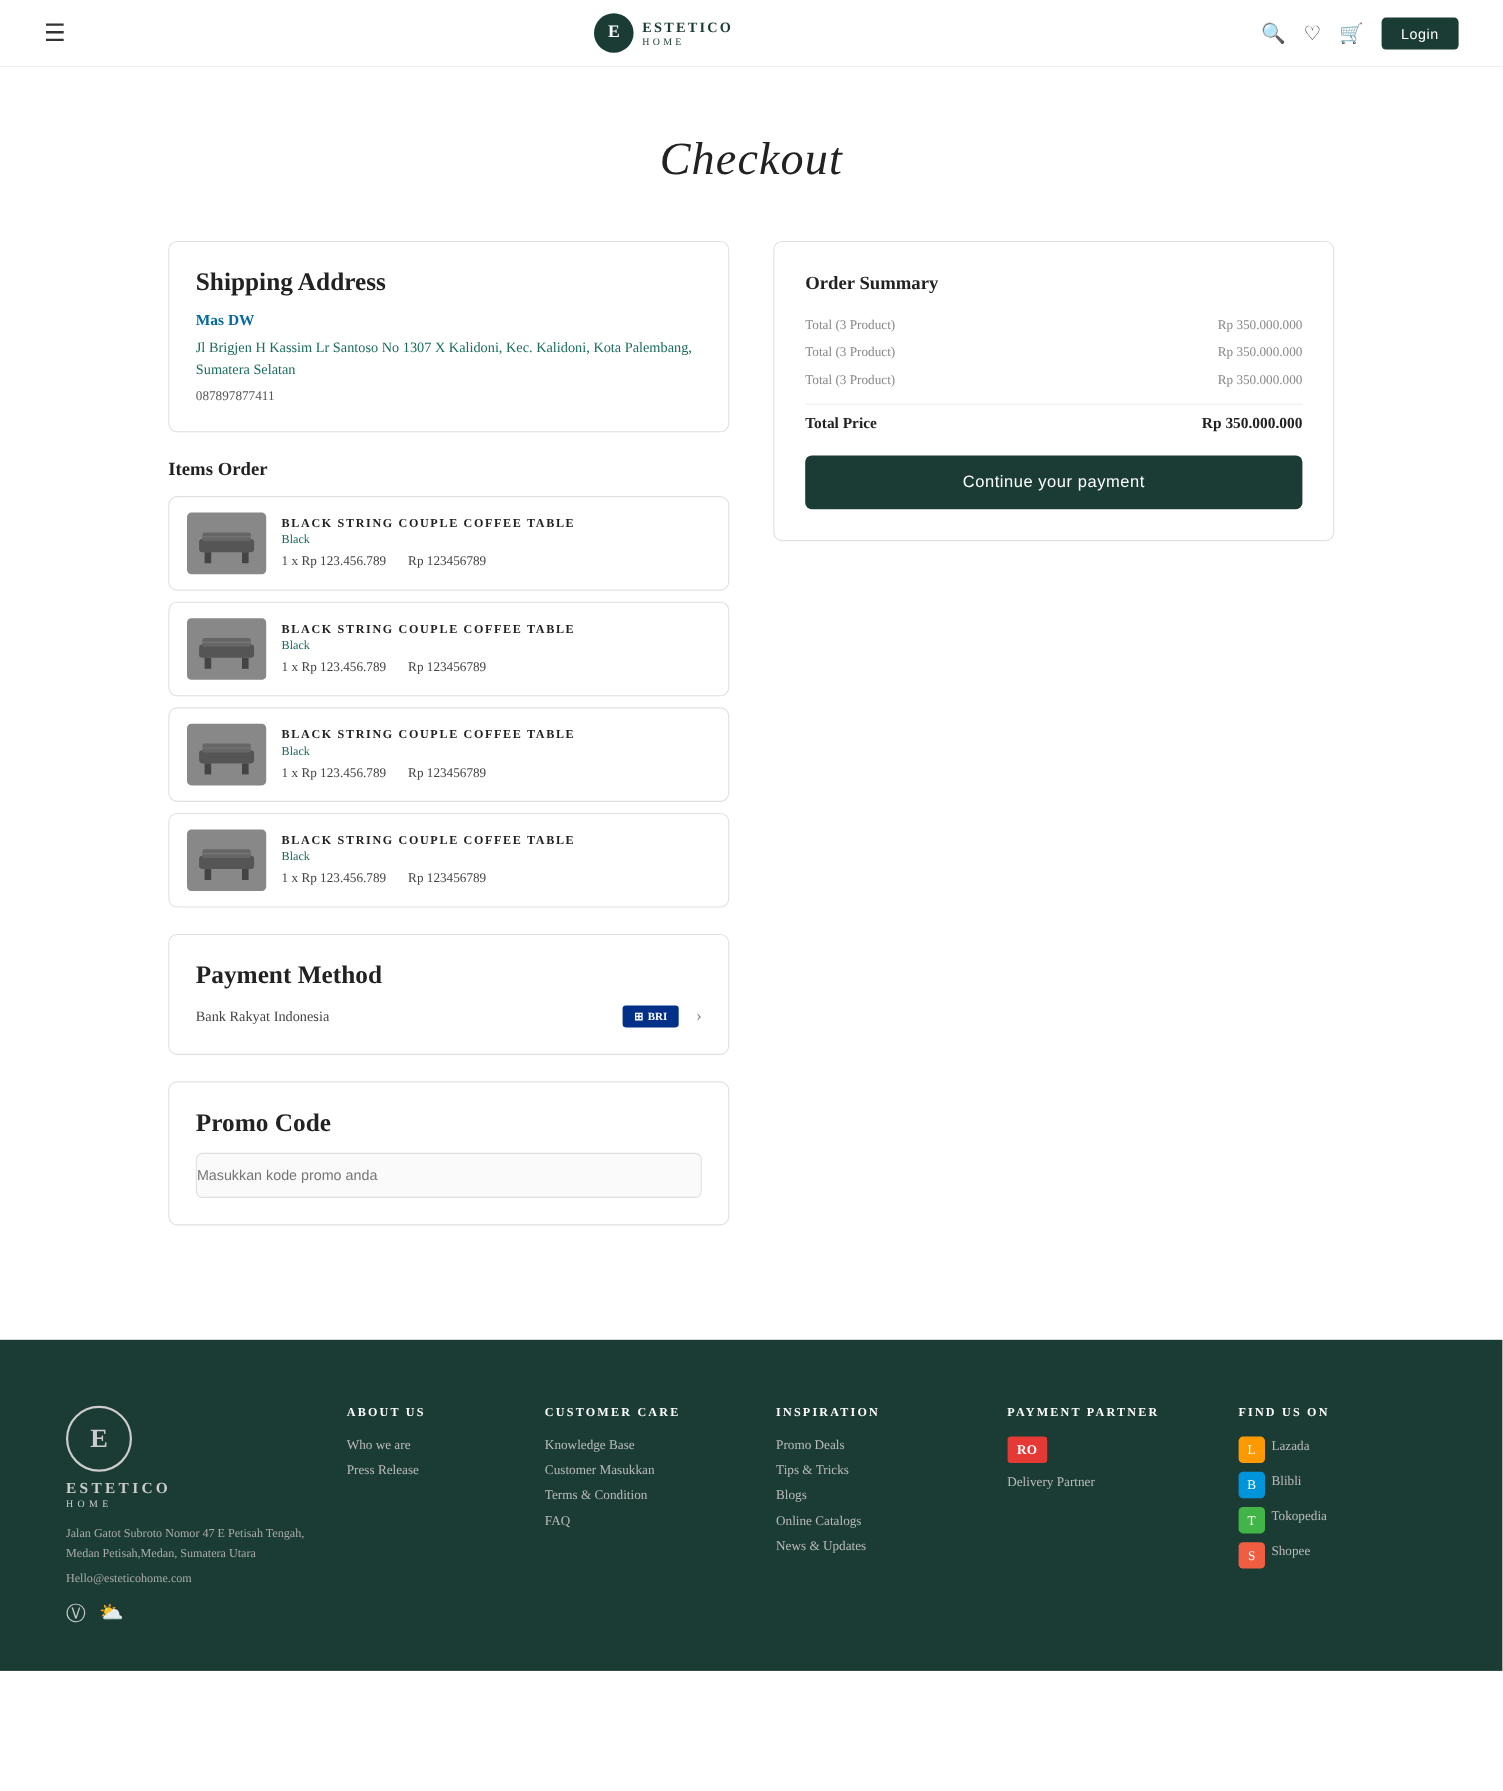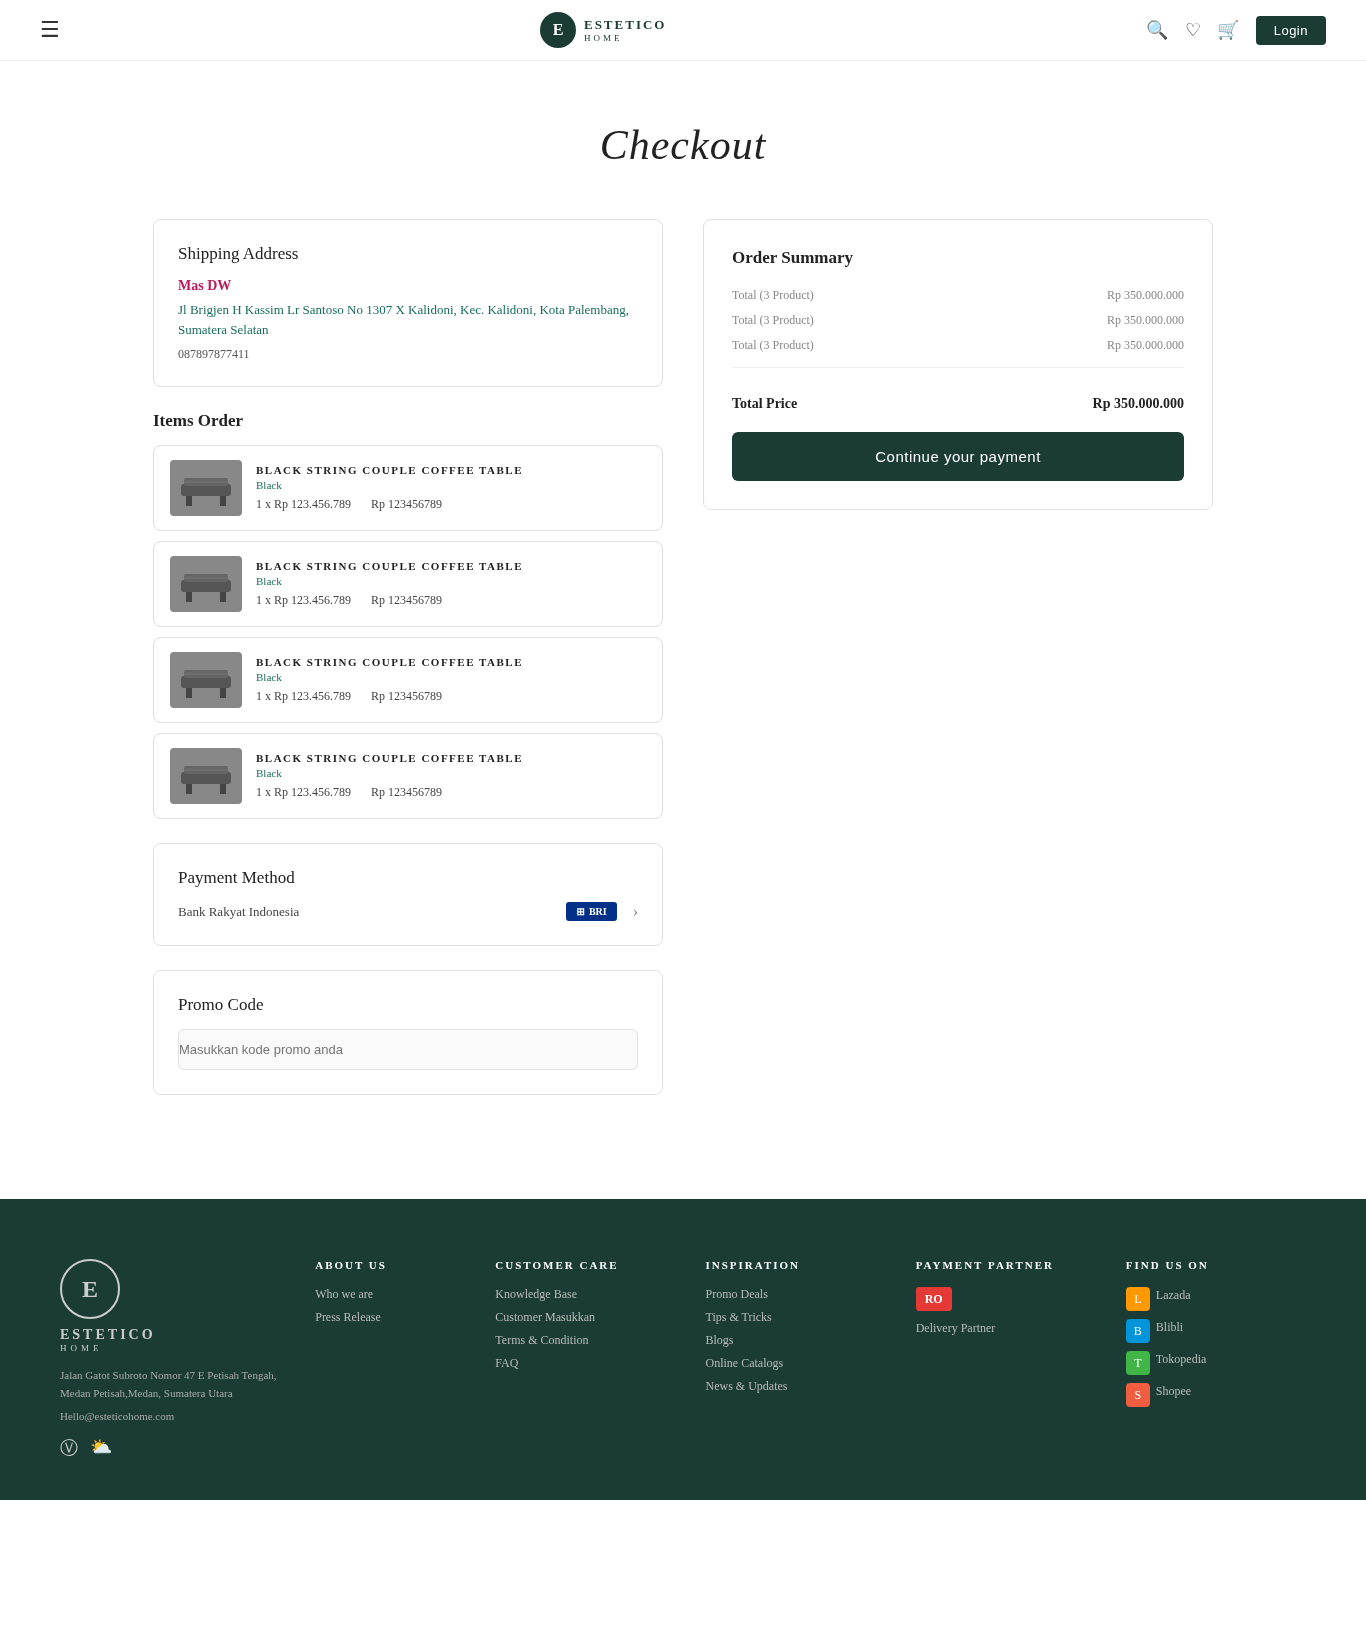--- a/index.html
+++ b/index.html
@@ -32,22 +32,22 @@
     .page-title { text-align: center; font-size: 42px; font-weight: normal; font-style: italic; margin-bottom: 50px; color: #222; letter-spacing: 1px; }
 
     .checkout-grid { display: grid; grid-template-columns: 1fr 1fr; gap: 40px; }
 
     
     .left-col {}
 
     .section-box {
       border: 1px solid #e0e0e0; border-radius: 8px; padding: 24px; margin-bottom: 24px; background: #fff;
     }
-    .section-title { font-size: 17px; font-weight: normal; margin-bottom: 14px; color: #222; }
-    .customer-name { font-size: 14px; font-weight: bold; margin-bottom: 6px; color: #be185d; }
+    .section-title { font-size: 23px; font-weight: bold; margin-bottom: 14px; color: #222; }
+    .customer-name { font-size: 14px; font-weight: bold; margin-bottom: 6px; color: #0369a1; }
     .customer-address { font-size: 13px; color: #1a6c5e; margin-bottom: 8px; line-height: 1.5; }
     .customer-phone { font-size: 12px; color: #555; }
 
     .items-section { margin-bottom: 24px; }
     .items-title { font-size: 17px; font-weight: bold; margin-bottom: 14px; color: #222; }
     .item-card {
       border: 1px solid #e0e0e0; border-radius: 8px; padding: 14px 16px;
       display: flex; align-items: center; gap: 14px; margin-bottom: 10px; background: #fff;
     }
     .item-image {
@@ -76,21 +76,21 @@
 
     
     .right-col {}
     .order-summary-box {
       border: 1px solid #e0e0e0; border-radius: 8px; padding: 28px; background: #fff;
     }
     .order-summary-title { font-size: 17px; font-weight: bold; margin-bottom: 20px; color: #222; }
     .summary-row { display: flex; justify-content: space-between; margin-bottom: 10px; }
     .summary-label { font-size: 12px; color: #888; }
     .summary-value { font-size: 12px; color: #888; }
-    .total-row { display: flex; justify-content: space-between; margin-top: 14px; padding-top: 28px; border-top: 1px solid #eee; }
+    .total-row { display: flex; justify-content: space-between; margin-top: 14px; padding-top: 10px; border-top: 1px solid #eee; }
     .total-label { font-size: 14px; font-weight: bold; color: #222; }
     .total-value { font-size: 14px; font-weight: bold; color: #222; }
     .continue-btn {
       width: 100%; margin-top: 20px; background: #1a3c34; color: #fff;
       border: none; border-radius: 6px; padding: 16px; font-size: 15px;
       cursor: pointer; letter-spacing: 0.5px;
     }
 
     
     .footer { background: #1a3c34; color: #ccc; padding: 60px 60px 40px; }

